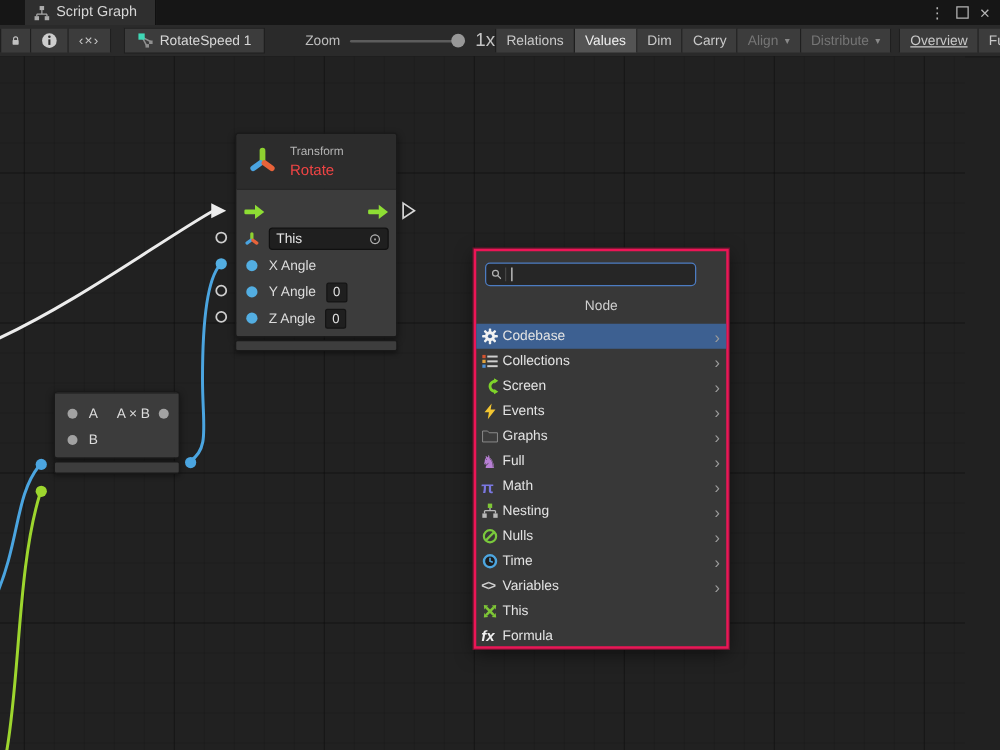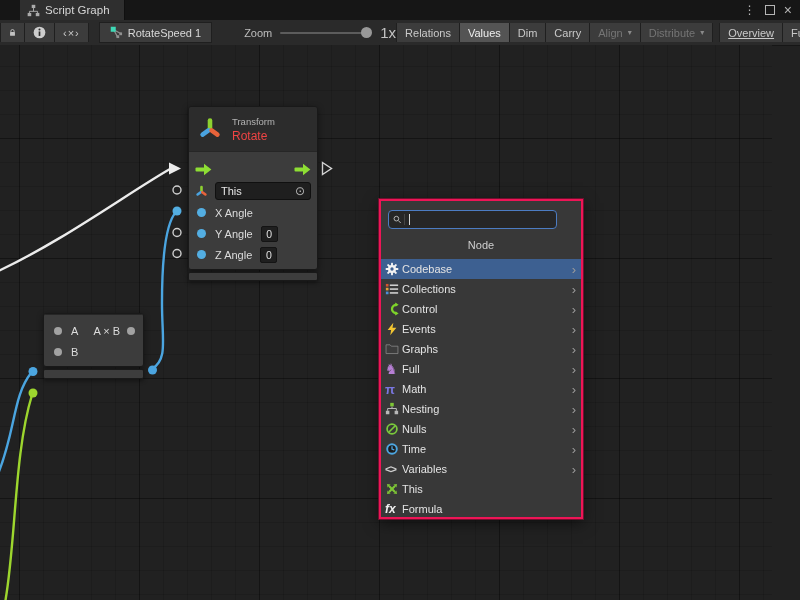--- a/index.html
+++ b/index.html
@@ -316,21 +316,21 @@
         </div>
 
         <div class="frow">
           <span class="fic">
             <svg width="14" height="14" viewBox="0 0 16 16">
               <path d="M12.5 3 C6.5 5 6.5 11 12.5 13" fill="none" stroke="#7ed32a" stroke-width="2.6" stroke-linecap="round"></path>
               <polygon points="11.6,0.6 15.6,3 12,5.4" fill="#7ed32a"></polygon>
               <polygon points="12,10.6 15.6,13 11.6,15.4" fill="#7ed32a"></polygon>
             </svg>
           </span>
-          <span class="flabel">Control</span>
+          <span class="flabel">Screen</span>
           <span class="chev">›</span>
         </div>
 
         <div class="frow">
           <span class="fic">
             <svg width="14" height="14" viewBox="0 0 16 16">
               <polygon points="9.5,0.8 3,9 7,9 6,15.2 13,6.5 8.6,6.5" fill="#f2c531"></polygon>
             </svg>
           </span>
           <span class="flabel">Events</span>

